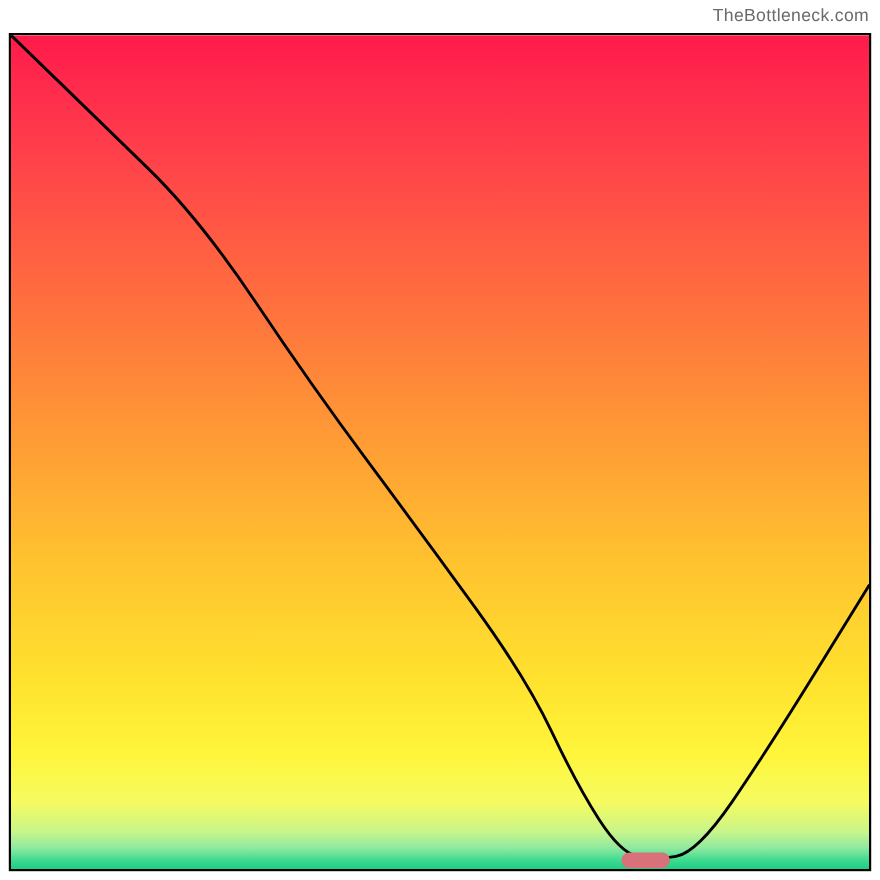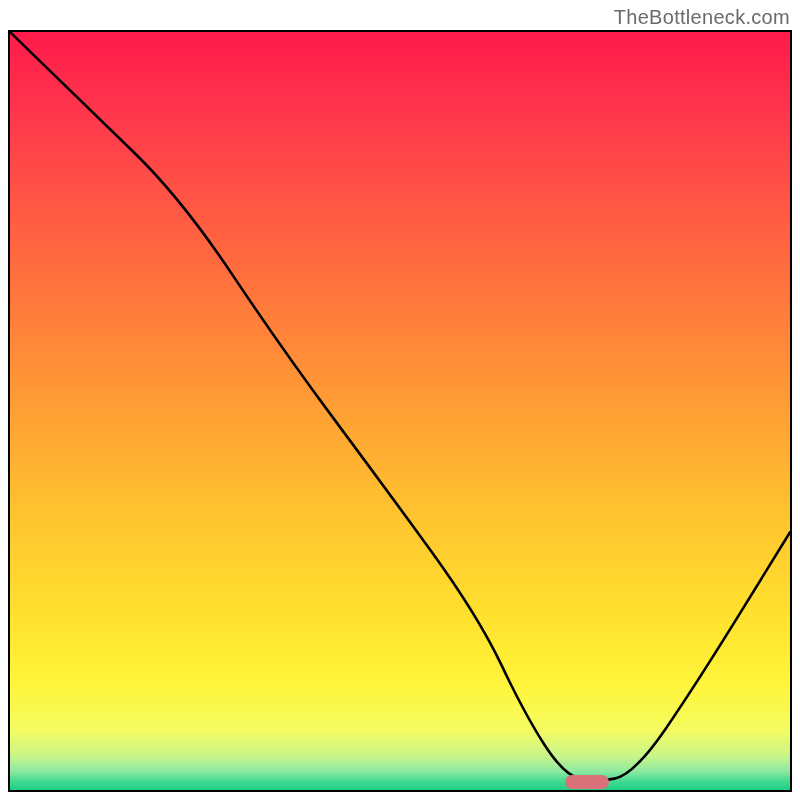--- a/index.html
+++ b/index.html
@@ -25,21 +25,21 @@
     left: 0;
     top: 0;
     width: 780px;
     height: 758px;
   }
   .watermark {
     position: absolute;
     top: 6px;
     right: 10px;
     font-family: Arial, Helvetica, sans-serif;
-    font-size: 20px;
+    font-size: 16px;
     font-weight: 500;
     color: #6a6a6a;
     letter-spacing: 0.3px;
   }
   
   .marker {
     position: absolute;
     width: 44px;
     height: 14px;
     border-radius: 7px;

